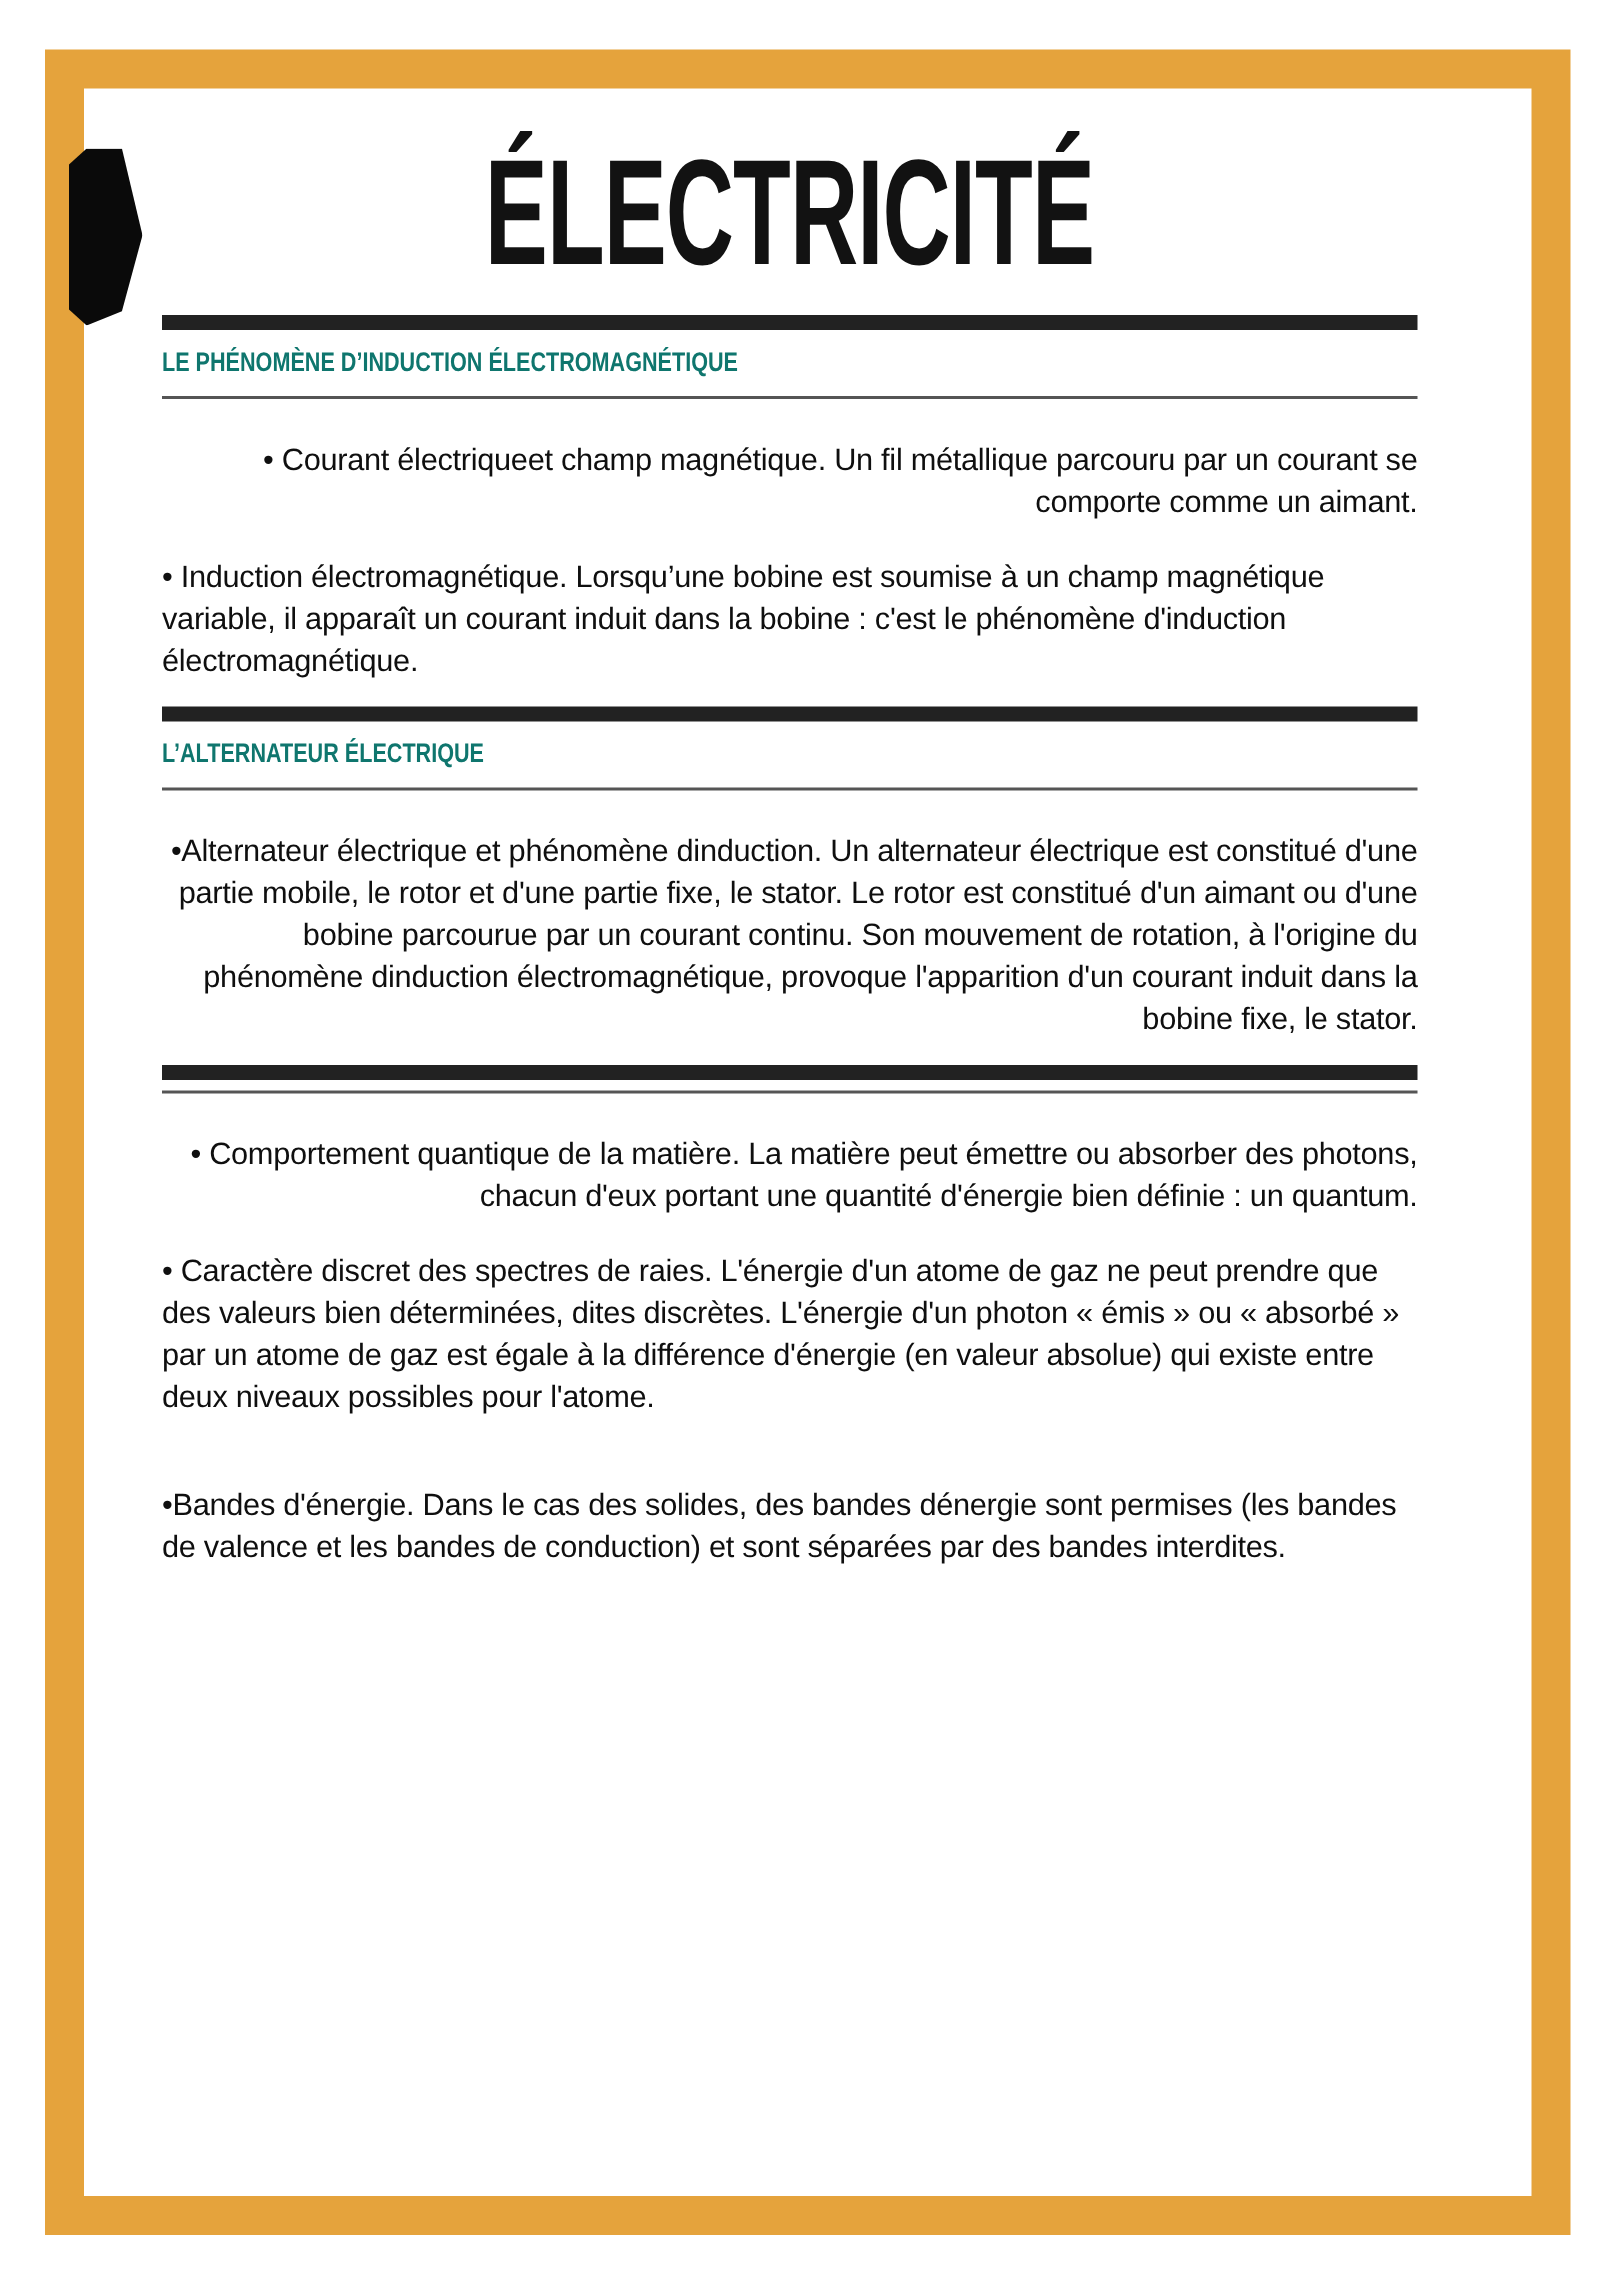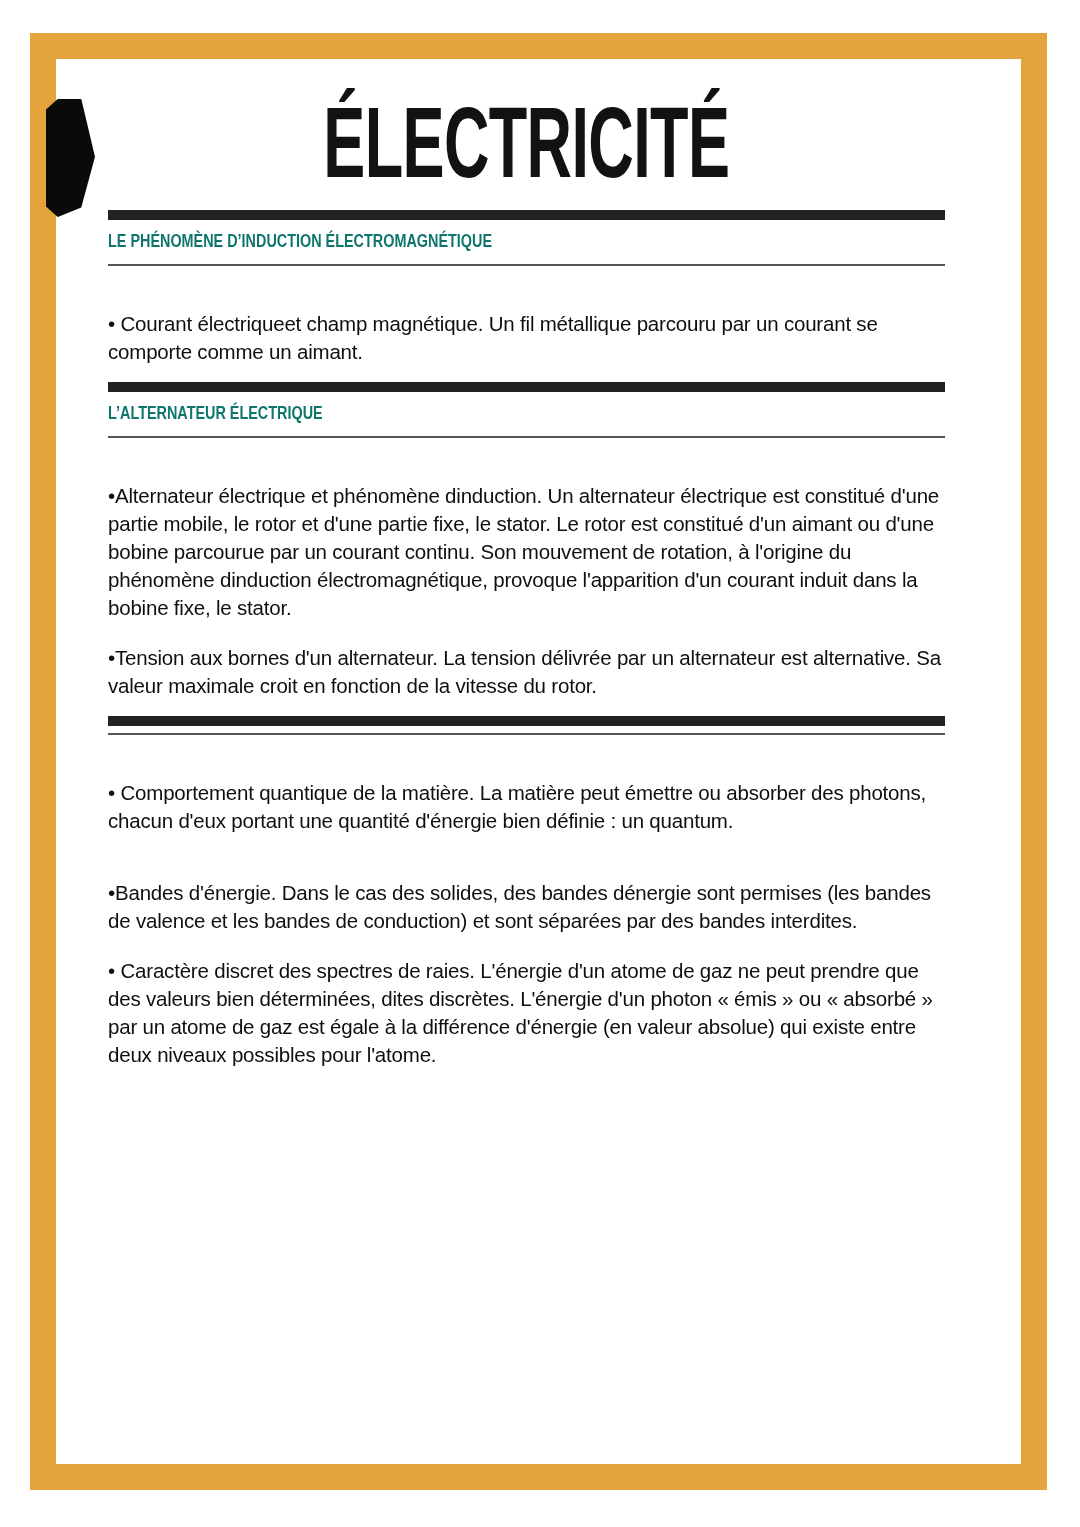--- a/index.html
+++ b/index.html
@@ -78,43 +78,43 @@
     background: var(--rule_light, #555555);
     margin-top: 7px;
   }
   .para {
     margin: 22px 0 0 0;
     font-size: 20.5px;
     line-height: 28px;
     letter-spacing: -0.2px;
     color: #0f0f0f;
   }
-  .rule-light + .para { margin-top: 44px; }
+  .rule-light + .para { margin-top: 27px; text-align: right; }
   .para.extra { margin-top: 44px; }
 </style>
 </head>
 <body>
 
 <div class="frame"></div>
 <div class="bookmark"></div>
 
 <div class="content">
 
   <h1 class="title"><span class="squeeze">ÉLECTRICITÉ</span></h1>
 
   <div class="rule-heavy"></div>
   <h2 class="section-heading"><span class="squeeze-h">LE PHÉNOMÈNE D’INDUCTION ÉLECTROMAGNÉTIQUE</span></h2>
   <div class="rule-light"></div>
   <p class="para">• Courant électriqueet champ magnétique. Un fil métallique parcouru par un courant se comporte comme un aimant.</p>
+  <p class="para">• Induction électromagnétique. Lorsqu’une bobine est soumise à un champ magnétique variable, il apparaît un courant induit dans la bobine : c'est le phénomène d'induction électromagnétique.</p>
 
   <div class="rule-heavy"></div>
   <h2 class="section-heading"><span class="squeeze-h">L’ALTERNATEUR ÉLECTRIQUE</span></h2>
   <div class="rule-light"></div>
   <p class="para">•Alternateur électrique et phénomène dinduction. Un alternateur électrique est constitué d'une partie mobile, le rotor et d'une partie fixe, le stator. Le rotor est constitué d'un aimant ou d'une bobine parcourue par un courant continu. Son mouvement de rotation, à l'origine du phénomène dinduction électromagnétique, provoque l'apparition d'un courant induit dans la bobine fixe, le stator.</p>
-  <p class="para">•Tension aux bornes d'un alternateur. La tension délivrée par un alternateur est alternative. Sa valeur maximale croit en fonction de la vitesse du rotor.</p>
 
   <div class="rule-heavy"></div>
   <div class="rule-light"></div>
   <p class="para">• Comportement quantique de la matière. La matière peut émettre ou absorber des photons, chacun d'eux portant une quantité d'énergie bien définie : un quantum.</p>
+  <p class="para">• Caractère discret des spectres de raies. L'énergie d'un atome de gaz ne peut prendre que des valeurs bien déterminées, dites discrètes. L'énergie d'un photon « émis » ou « absorbé » par un atome de gaz est égale à la différence d'énergie (en valeur absolue) qui existe entre deux niveaux possibles pour l'atome.</p>
   <p class="para extra">•Bandes d'énergie. Dans le cas des solides, des bandes dénergie sont permises (les bandes de valence et les bandes de conduction) et sont séparées par des bandes interdites.</p>
-  <p class="para">• Caractère discret des spectres de raies. L'énergie d'un atome de gaz ne peut prendre que des valeurs bien déterminées, dites discrètes. L'énergie d'un photon « émis » ou « absorbé » par un atome de gaz est égale à la différence d'énergie (en valeur absolue) qui existe entre deux niveaux possibles pour l'atome.</p>
 
 </div>
 
 </body></html>

